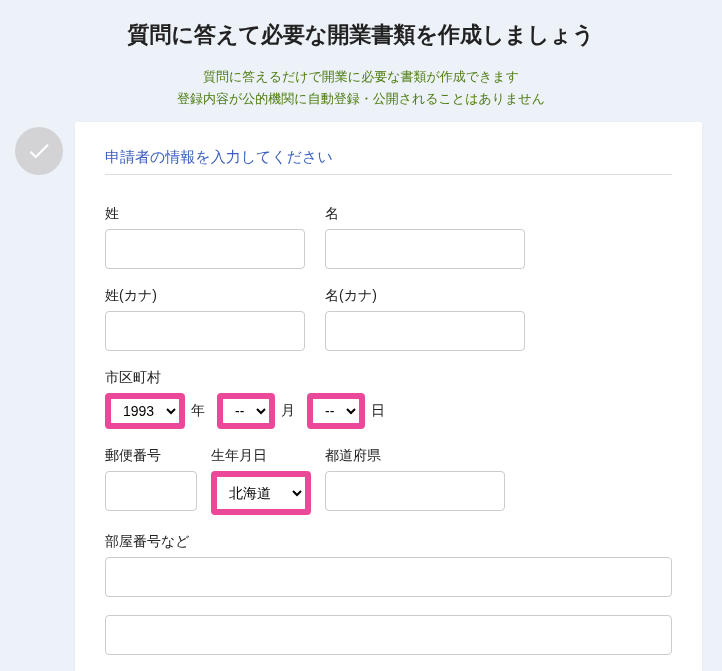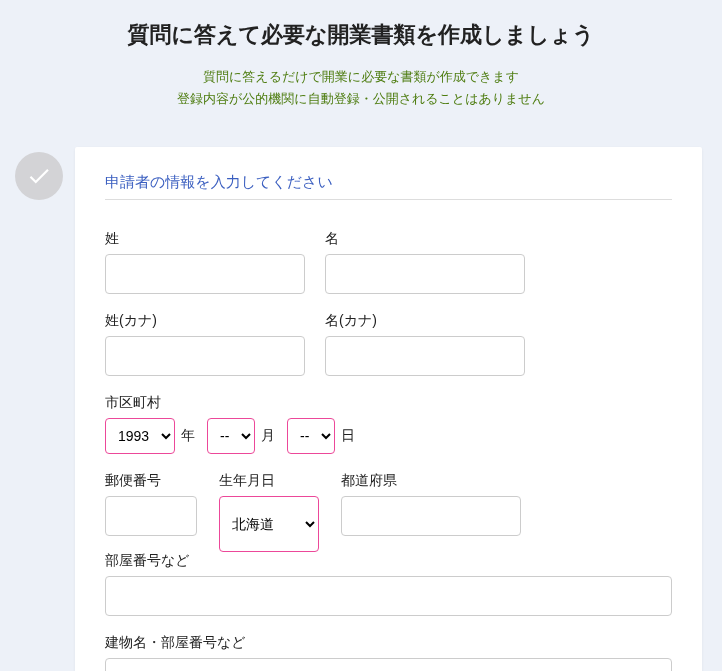--- a/index.html
+++ b/index.html
@@ -9,21 +9,21 @@
     }
     body {
       font-family: -apple-system, BlinkMacSystemFont, "Hiragino Sans", "Hiragino Kaku Gothic ProN", Meiryo, sans-serif;
       background: #edf1f8;
       width: 722px;
       height: 671px;
       overflow: hidden;
     }
     .header {
       text-align: center;
-      padding: 20px 20px 37px 20px;
+      padding: 20px 20px 12px 20px;
     }
     .title {
       font-size: 22px;
       font-weight: bold;
       color: #222;
       margin-bottom: 16px;
     }
     .subtitle {
       font-size: 13px;
       color: #4d7c0f;
@@ -94,34 +94,35 @@
       font-size: 14px;
       background: #fff;
     }
     .dob-row {
       display: flex;
       align-items: center;
       gap: 6px;
     }
     .select-input {
       height: 36px;
-      border: 1px solid #ec4899;
+      border: 6px solid #ec4899;
       border-radius: 4px;
       padding: 0 8px;
       font-size: 14px;
       background: #fff;
     }
     .dob-label-suffix {
       font-size: 14px;
       color: #222;
       margin-right: 6px;
     }
     .address-row {
       display: flex;
-      gap: 22px;
+      gap: 14px;
+      margin-bottom: 18px;
     }
     .addr-field {
       display: flex;
       flex-direction: column;
     }
     .postal-input {
       width: 92px;
     }
     .pref-select {
       width: 100px;
@@ -191,34 +192,33 @@
       </div>
     </div>
 
     <div class="address-row">
       <div class="addr-field">
         <label class="field-label">郵便番号</label>
         <input type="text" class="text-input postal-input" value="" style="">
       </div>
       <div class="addr-field">
         <label class="field-label">生年月日</label>
-        <select class="select-input pref-select" style="height:56px;">
+        <select class="select-input pref-select" style="height:44px;">
           <option>北海道</option>
         </select>
       </div>
       <div class="addr-field">
         <label class="field-label">都道府県</label>
         <input type="text" class="text-input city-input" value="" style="">
       </div>
     </div>
 
     <div class="field full" style="margin-bottom:18px;">
       <label class="field-label">部屋番号など</label>
       <input type="text" class="text-input" value="" style="">
     </div>
 
     <div class="field full">
-      <label class="field-label">建物名・部屋番号など</label>
       <input type="text" class="text-input" value="" style="">
     </div>
 
   </div>
 </div>
 
 </body></html>

